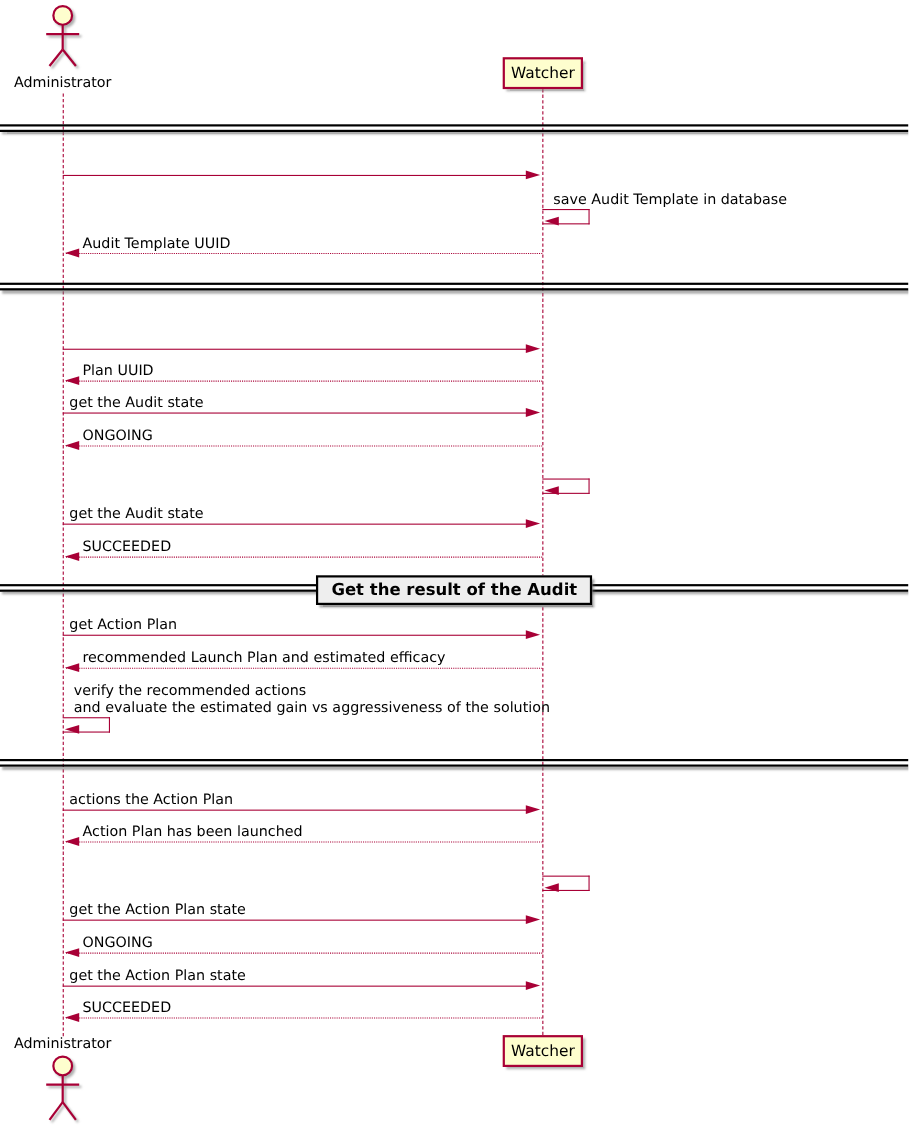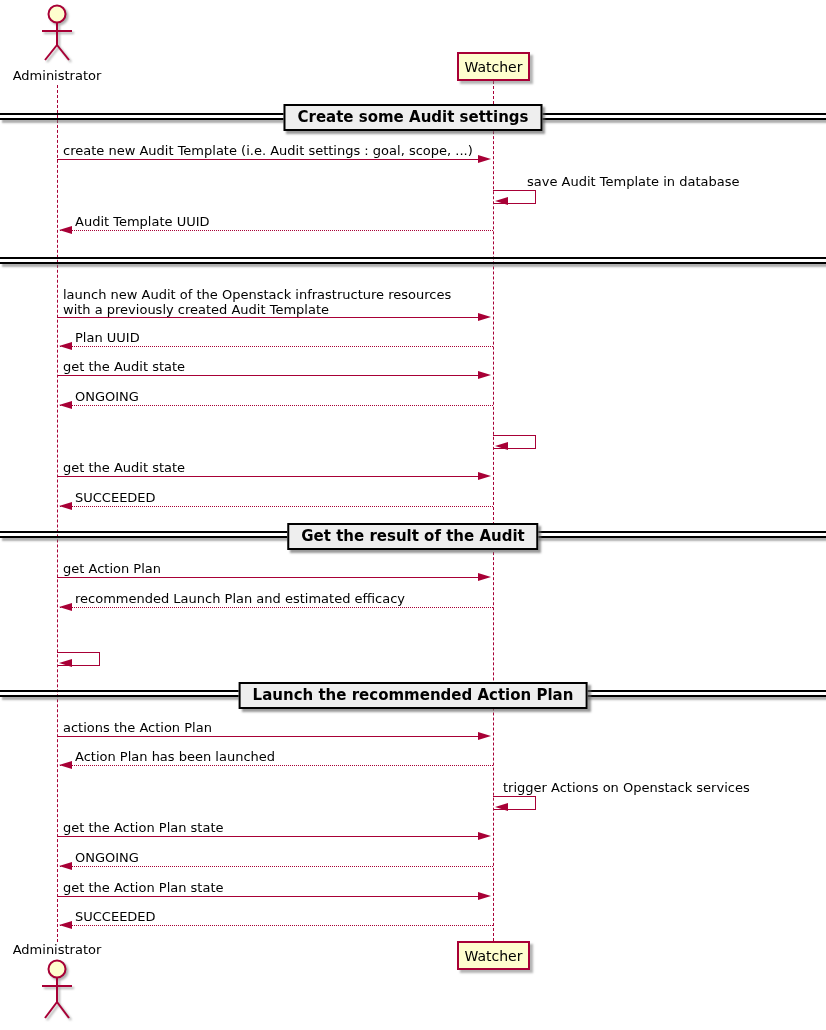--- a/index.html
+++ b/index.html
@@ -61,38 +61,34 @@
     <line x1="20" y1="19.5" x2="20" y2="42" stroke="var(--accent)" stroke-width="2"></line>
     <line x1="5" y1="28" x2="35" y2="28" stroke="var(--accent)" stroke-width="2"></line>
     <line x1="20" y1="42" x2="8" y2="57" stroke="var(--accent)" stroke-width="2"></line>
     <line x1="20" y1="42" x2="32" y2="57" stroke="var(--accent)" stroke-width="2"></line>
   </svg>
   <div class="actor-label" style="top:68px;">Administrator</div>
 
   <div class="pbox" style="top:52px;">Watcher</div>
 
   <div class="divider-lines" style="top:113px;"></div>
-  <div class="divider-box" style="top:104px;">Create some Audit settings</div>
 
-  <div class="msg-label" style="left:63px;top:143px;">create new Audit Template (i.e. Audit settings : goal, scope, ...)</div>
   <div class="arrow-line solid" style="left:57px;top:159px;width:424px;"></div>
   <div class="head right" style="left:478px;top:155px;"></div>
 
-  <div class="msg-label" style="left:503px;top:174px;margin-left:24px;">save Audit Template in database</div>
+  <div class="msg-label" style="left:503px;top:174px;">save Audit Template in database</div>
   <div class="self-loop" style="left:493px;top:190px;"></div>
   <div class="head left" style="left:495px;top:197px;"></div>
 
   <div class="msg-label" style="left:75px;top:214px;">Audit Template UUID</div>
   <div class="arrow-line dotted" style="left:60px;top:230px;width:433px;"></div>
   <div class="head left" style="left:59px;top:226px;"></div>
 
   <div class="divider-lines" style="top:257px;"></div>
 
-  <div class="msg-label" style="left:63px;top:287px;">launch new Audit of the Openstack infrastructure resources
-with a previously created Audit Template</div>
   <div class="arrow-line solid" style="left:57px;top:317px;width:424px;"></div>
   <div class="head right" style="left:478px;top:313px;"></div>
 
   <div class="msg-label" style="left:75px;top:330px;">Plan UUID</div>
   <div class="arrow-line dotted" style="left:60px;top:346px;width:433px;"></div>
   <div class="head left" style="left:59px;top:342px;"></div>
 
   <div class="msg-label" style="left:63px;top:359px;">get the Audit state</div>
   <div class="arrow-line solid" style="left:57px;top:375px;width:424px;"></div>
   <div class="head right" style="left:478px;top:371px;"></div>
@@ -116,35 +112,35 @@
   <div class="divider-box" style="top:523px;text-align:center;">Get the result of the Audit</div>
 
   <div class="msg-label" style="left:63px;top:561px;">get Action Plan</div>
   <div class="arrow-line solid" style="left:57px;top:577px;width:424px;"></div>
   <div class="head right" style="left:478px;top:573px;"></div>
 
   <div class="msg-label" style="left:75px;top:591px;">recommended Launch Plan and estimated efficacy</div>
   <div class="arrow-line dotted" style="left:60px;top:607px;width:433px;"></div>
   <div class="head left" style="left:59px;top:603px;"></div>
 
+  <div class="msg-label" style="left:67px;top:621px;">verify the recommended actions
+and evaluate the estimated gain vs aggressiveness of the solution</div>
   <div class="self-loop" style="left:57px;top:652px;"></div>
   <div class="head left" style="left:59px;top:659px;"></div>
 
   <div class="divider-lines" style="top:690px;"></div>
-  <div class="divider-box" style="top:682px;">Launch the recommended Action Plan</div>
 
   <div class="msg-label" style="left:63px;top:720px;">actions the Action Plan</div>
   <div class="arrow-line solid" style="left:57px;top:736px;width:424px;"></div>
   <div class="head right" style="left:478px;top:732px;"></div>
 
   <div class="msg-label" style="left:75px;top:749px;">Action Plan has been launched</div>
   <div class="arrow-line dotted" style="left:60px;top:765px;width:433px;"></div>
   <div class="head left" style="left:59px;top:761px;"></div>
 
-  <div class="msg-label" style="left:503px;top:780px;">trigger Actions on Openstack services</div>
   <div class="self-loop" style="left:493px;top:796px;"></div>
   <div class="head left" style="left:495px;top:803px;"></div>
 
   <div class="msg-label" style="left:63px;top:820px;">get the Action Plan state</div>
   <div class="arrow-line solid" style="left:57px;top:836px;width:424px;"></div>
   <div class="head right" style="left:478px;top:832px;"></div>
 
   <div class="msg-label" style="left:75px;top:850px;">ONGOING</div>
   <div class="arrow-line dotted" style="left:60px;top:866px;width:433px;"></div>
   <div class="head left" style="left:59px;top:862px;"></div>

